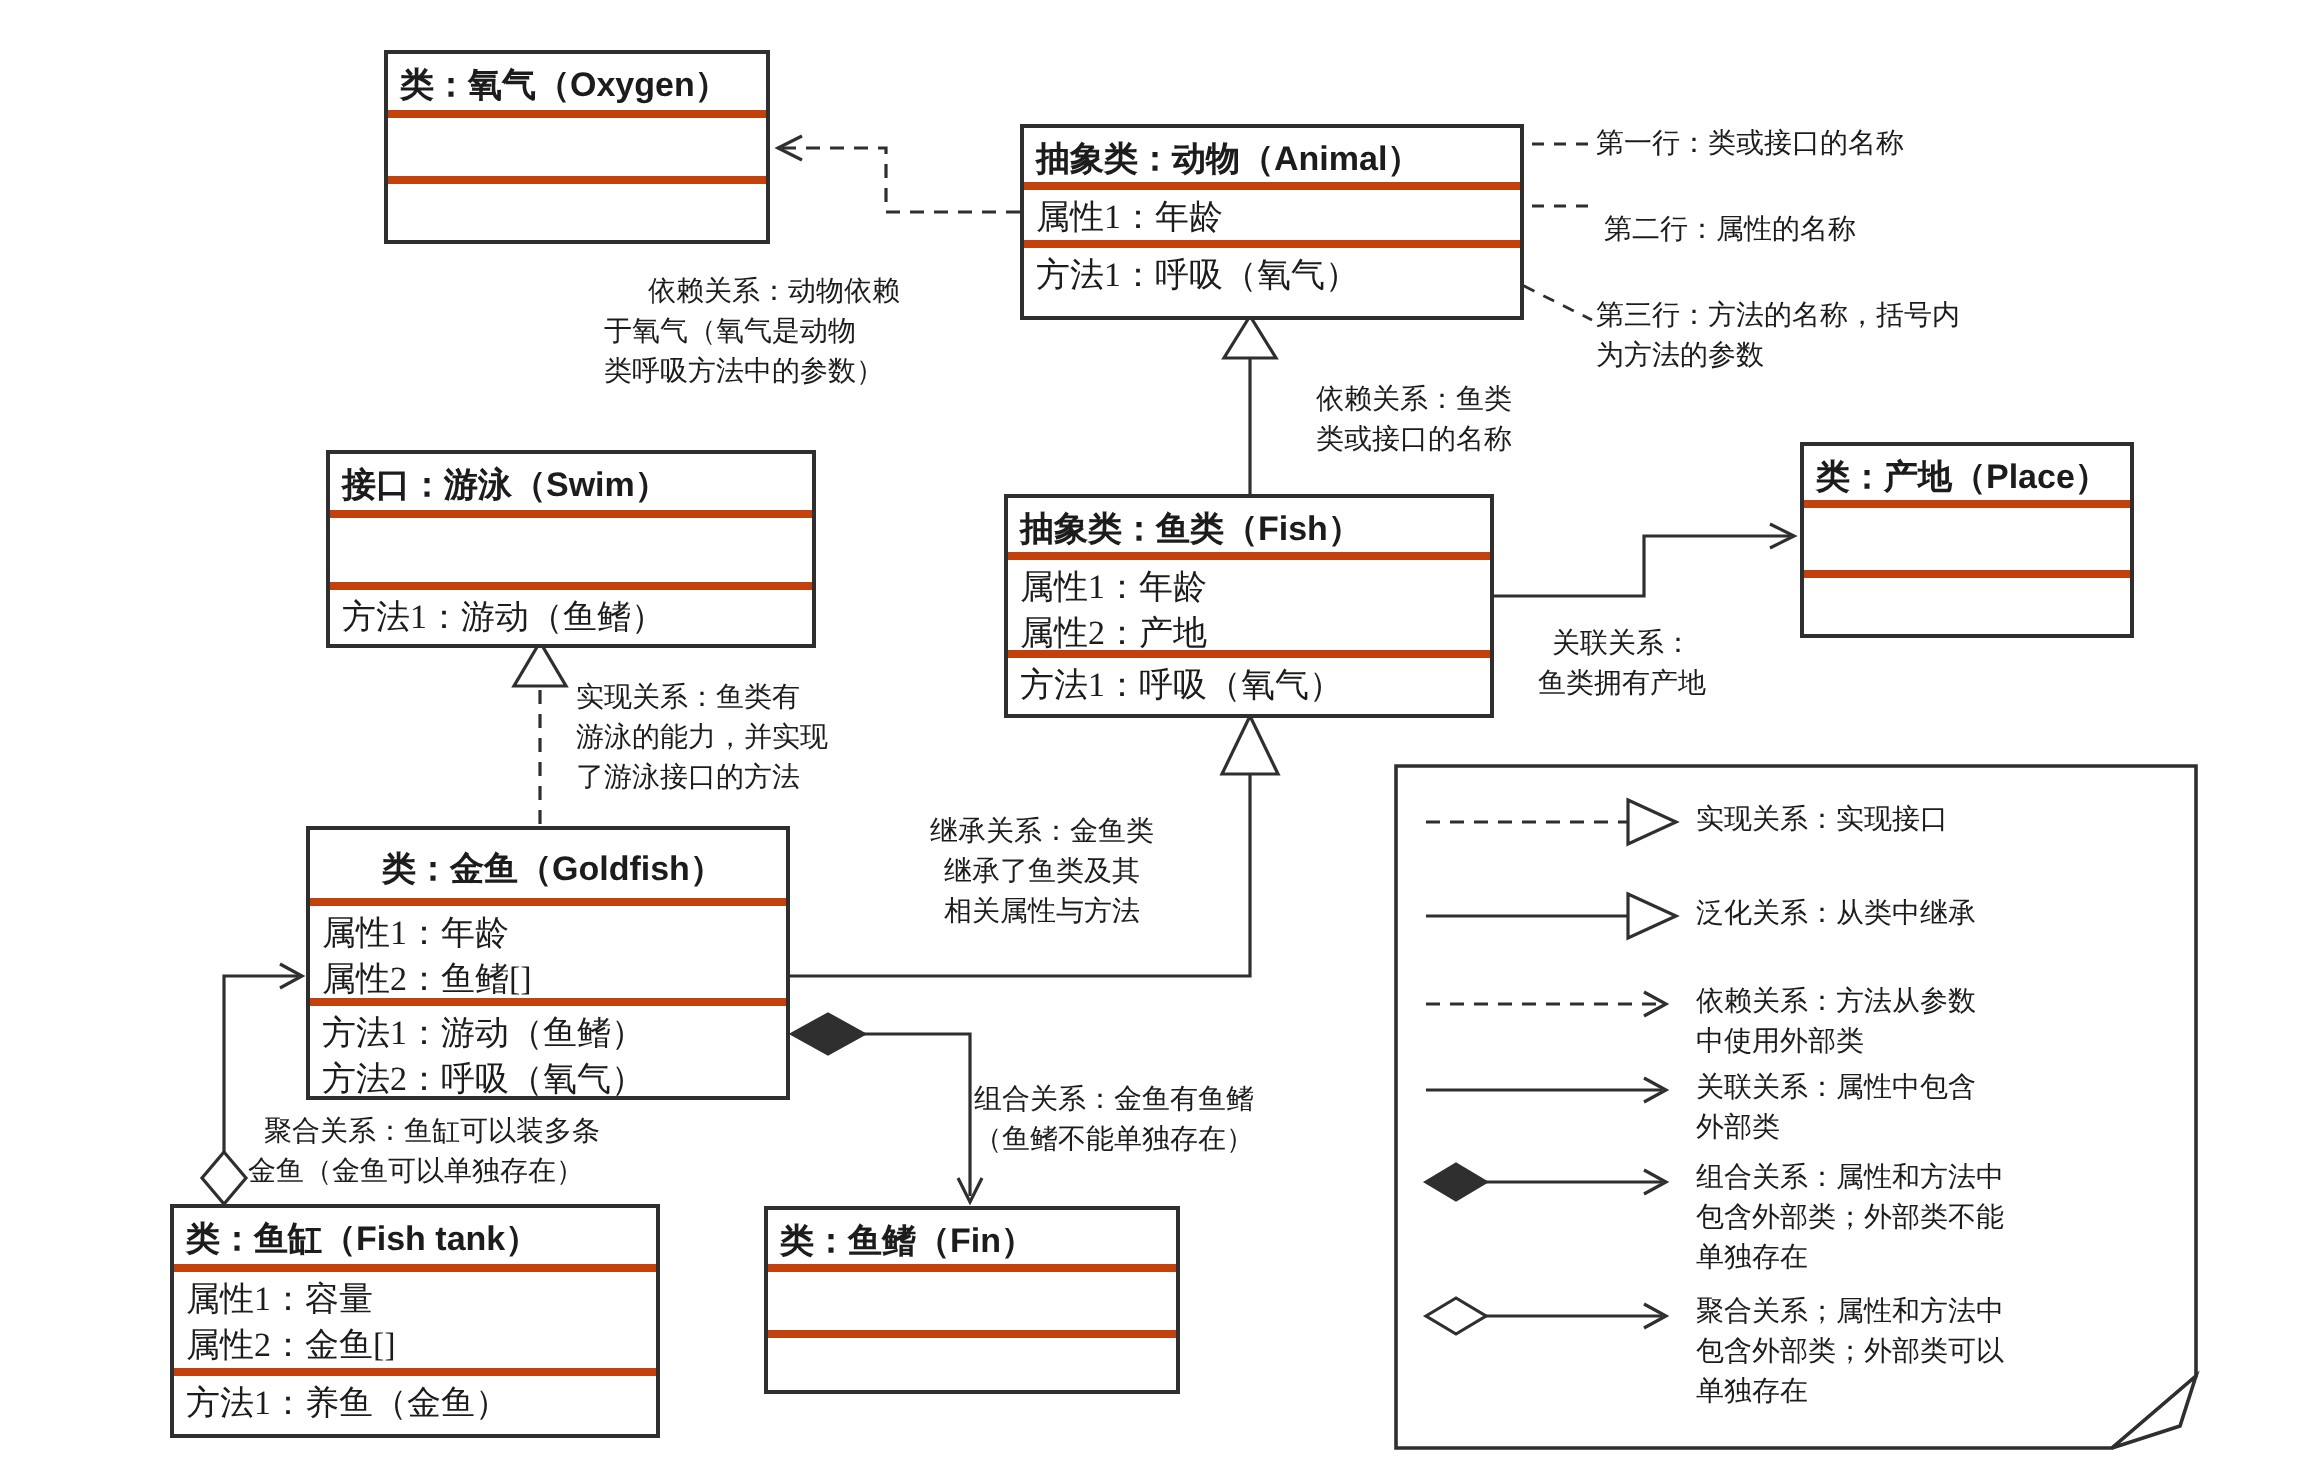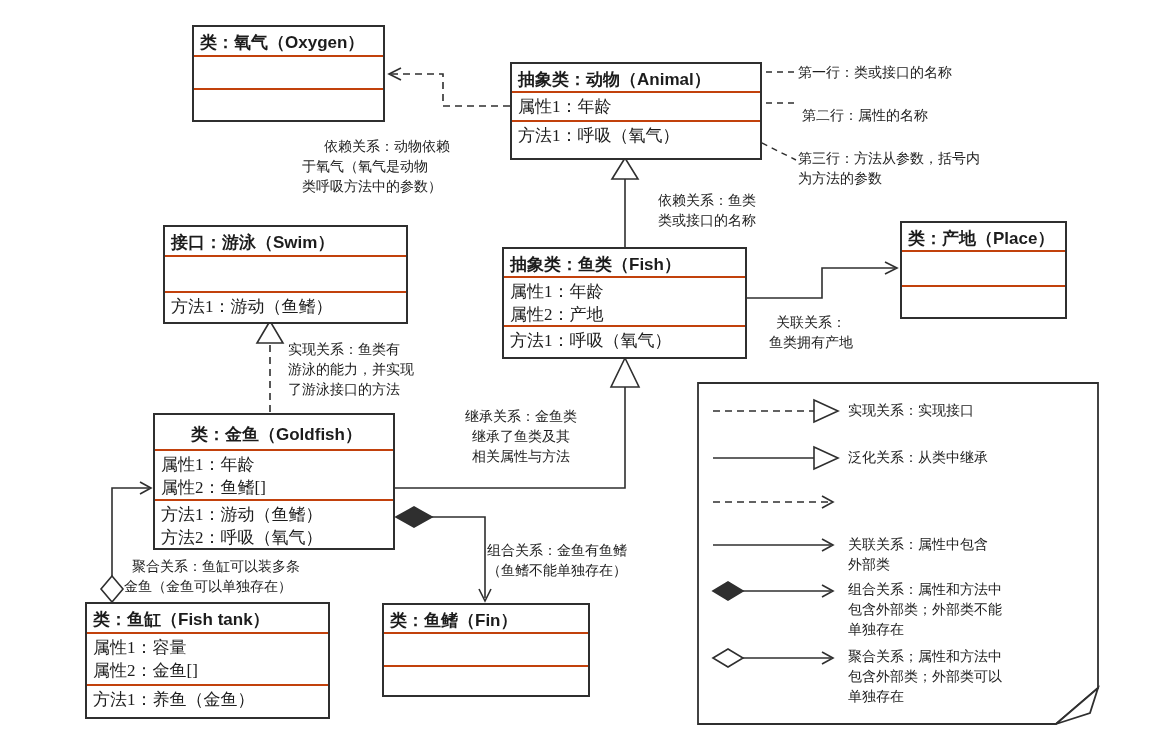--- a/index.html
+++ b/index.html
@@ -2,21 +2,21 @@
 <html><head>
 <meta charset="utf-8">
 <style>
   html,body{margin:0;padding:0;background:#fff;}
   #stage{position:relative;width:1161px;height:739px;background:#ffffff;overflow:hidden;
          font-family:"Liberation Serif",serif;color:#1c1c1c;}
   #connectors{position:absolute;left:0;top:0;width:1161px;height:739px;}
   .uml-box{position:absolute;background:#fff;border:2px solid #2f2f2f;box-sizing:border-box;}
   .uml-title{font-family:"Liberation Sans",sans-serif;font-weight:bold;font-size:17px;
              padding:4px 6px 0 6px;box-sizing:border-box;white-space:nowrap;}
-  .uml-comp{border-top:2px solid #c2410c;padding:2px 6px 0 6px;box-sizing:border-box;overflow:hidden;}
+  .uml-comp{border-top:4px solid #c2410c;padding:2px 6px 0 6px;box-sizing:border-box;overflow:hidden;}
   .uml-row{font-family:"Liberation Serif",serif;font-size:17px;line-height:23px;white-space:nowrap;}
   .lbl{position:absolute;font-size:14px;line-height:20px;white-space:pre-line;}
   
   #box-oxygen  {left:192px;top:25px;width:193px;}
   #box-oxygen   .uml-title{height:28px;} #box-oxygen .c1{height:33px;} #box-oxygen .c2{height:32px;}
   #box-animal  {left:510px;top:62px;width:252px;}
   #box-animal   .uml-title{height:27px;} #box-animal .c1{height:29px;} #box-animal .c2{height:38px;}
   #box-swim    {left:163px;top:225px;width:245px;}
   #box-swim     .uml-title{height:28px;} #box-swim .c1{height:36px;} #box-swim .c2{height:31px;}
   #box-fish    {left:502px;top:247px;width:245px;}
@@ -192,21 +192,21 @@
   </div>
 
   <div class="uml-box" id="box-fin">
     <div class="uml-title">类：鱼鳍（Fin）</div>
     <div class="uml-comp c1"></div>
     <div class="uml-comp c2"></div>
   </div>
 
   <div class="lbl" id="lbl-ann1">第一行：类或接口的名称</div>
   <div class="lbl" id="lbl-ann2">第二行：属性的名称</div>
-  <div class="lbl" id="lbl-ann3">第三行：方法从参数，括号内
+  <div class="lbl" id="lbl-ann3">第三行：方法的名称，括号内
 为方法的参数</div>
 
   <div class="lbl" id="lbl-dep-oxygen">依赖关系：动物依赖
 于氧气（氧气是动物
 类呼吸方法中的参数）</div>
   <div class="lbl" id="lbl-gen-animal">依赖关系：鱼类
 类或接口的名称</div>
   <div class="lbl" id="lbl-realize">实现关系：鱼类有
 游泳的能力，并实现
 了游泳接口的方法</div>
@@ -215,20 +215,22 @@
   <div class="lbl" id="lbl-inherit">继承关系：金鱼类
 继承了鱼类及其
 相关属性与方法</div>
   <div class="lbl" id="lbl-aggregate">聚合关系：鱼缸可以装多条
 金鱼（金鱼可以单独存在）</div>
   <div class="lbl" id="lbl-compose">组合关系：金鱼有鱼鳍
 （鱼鳍不能单独存在）</div>
 
   <div class="lbl legend-text" id="lgt-0">实现关系：实现接口</div>
   <div class="lbl legend-text" id="lgt-1">泛化关系：从类中继承</div>
+  <div class="lbl legend-text" id="lgt-2">依赖关系：方法从参数
+中使用外部类</div>
   <div class="lbl legend-text" id="lgt-3">关联关系：属性中包含
 外部类</div>
   <div class="lbl legend-text" id="lgt-4">组合关系：属性和方法中
 包含外部类；外部类不能
 单独存在</div>
   <div class="lbl legend-text" id="lgt-5">聚合关系；属性和方法中
 包含外部类；外部类可以
 单独存在</div>
 
 </div>

